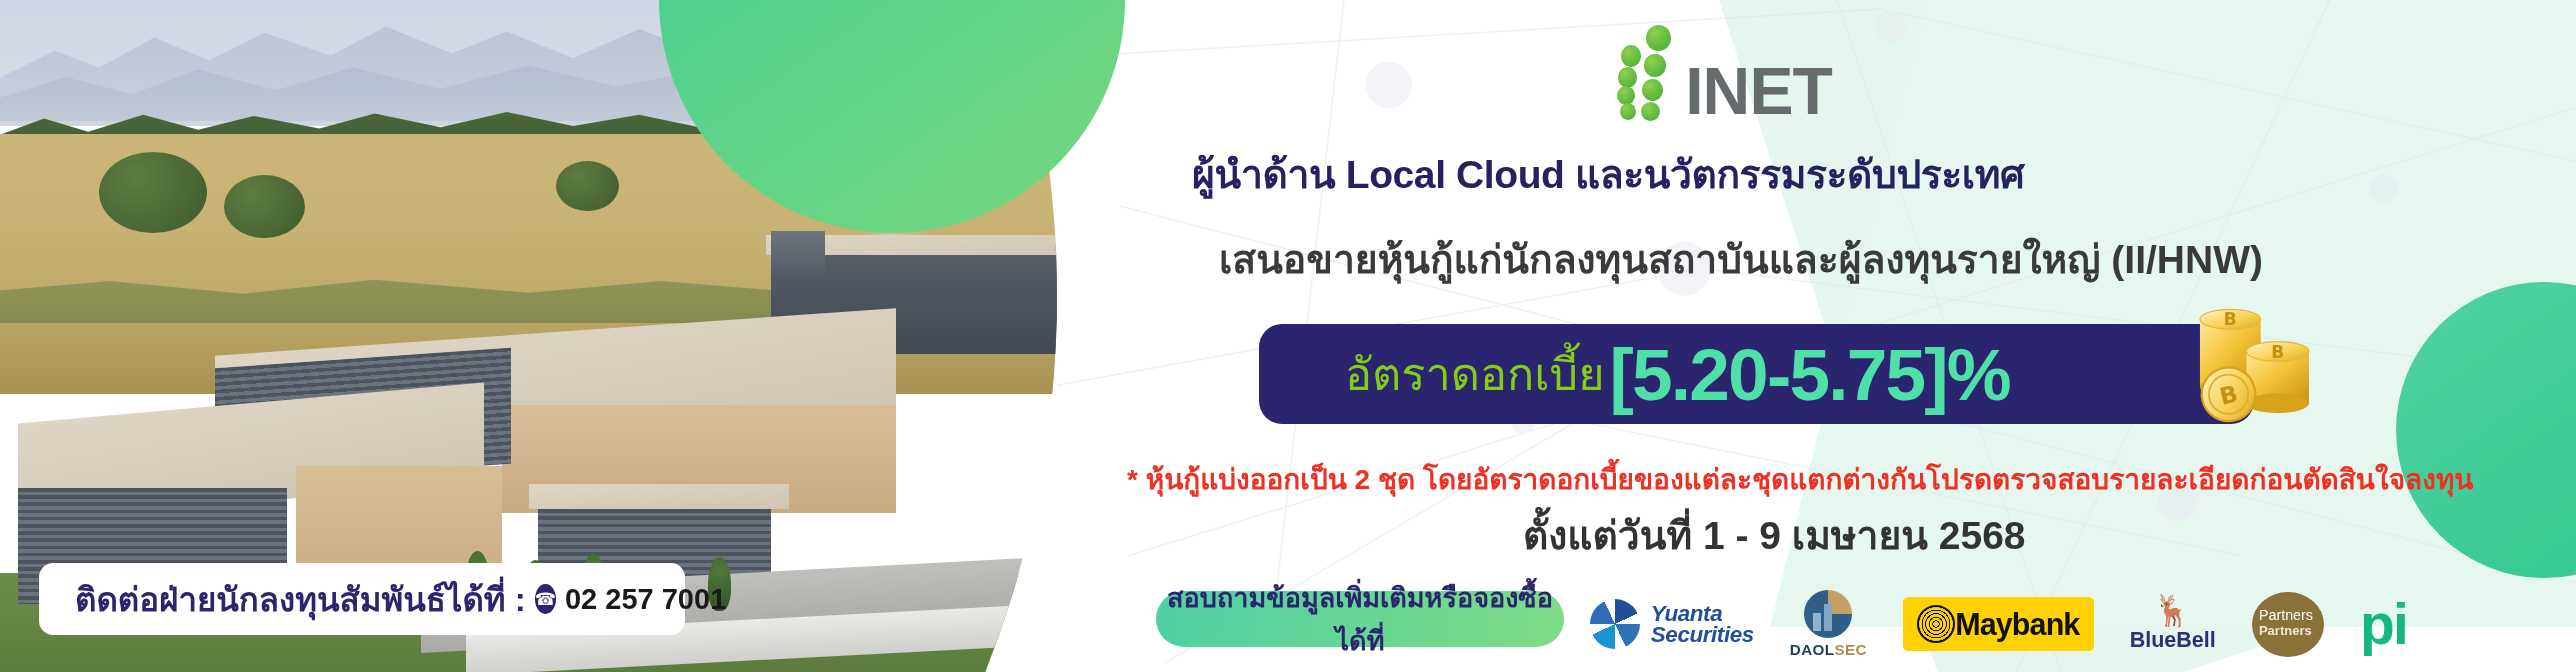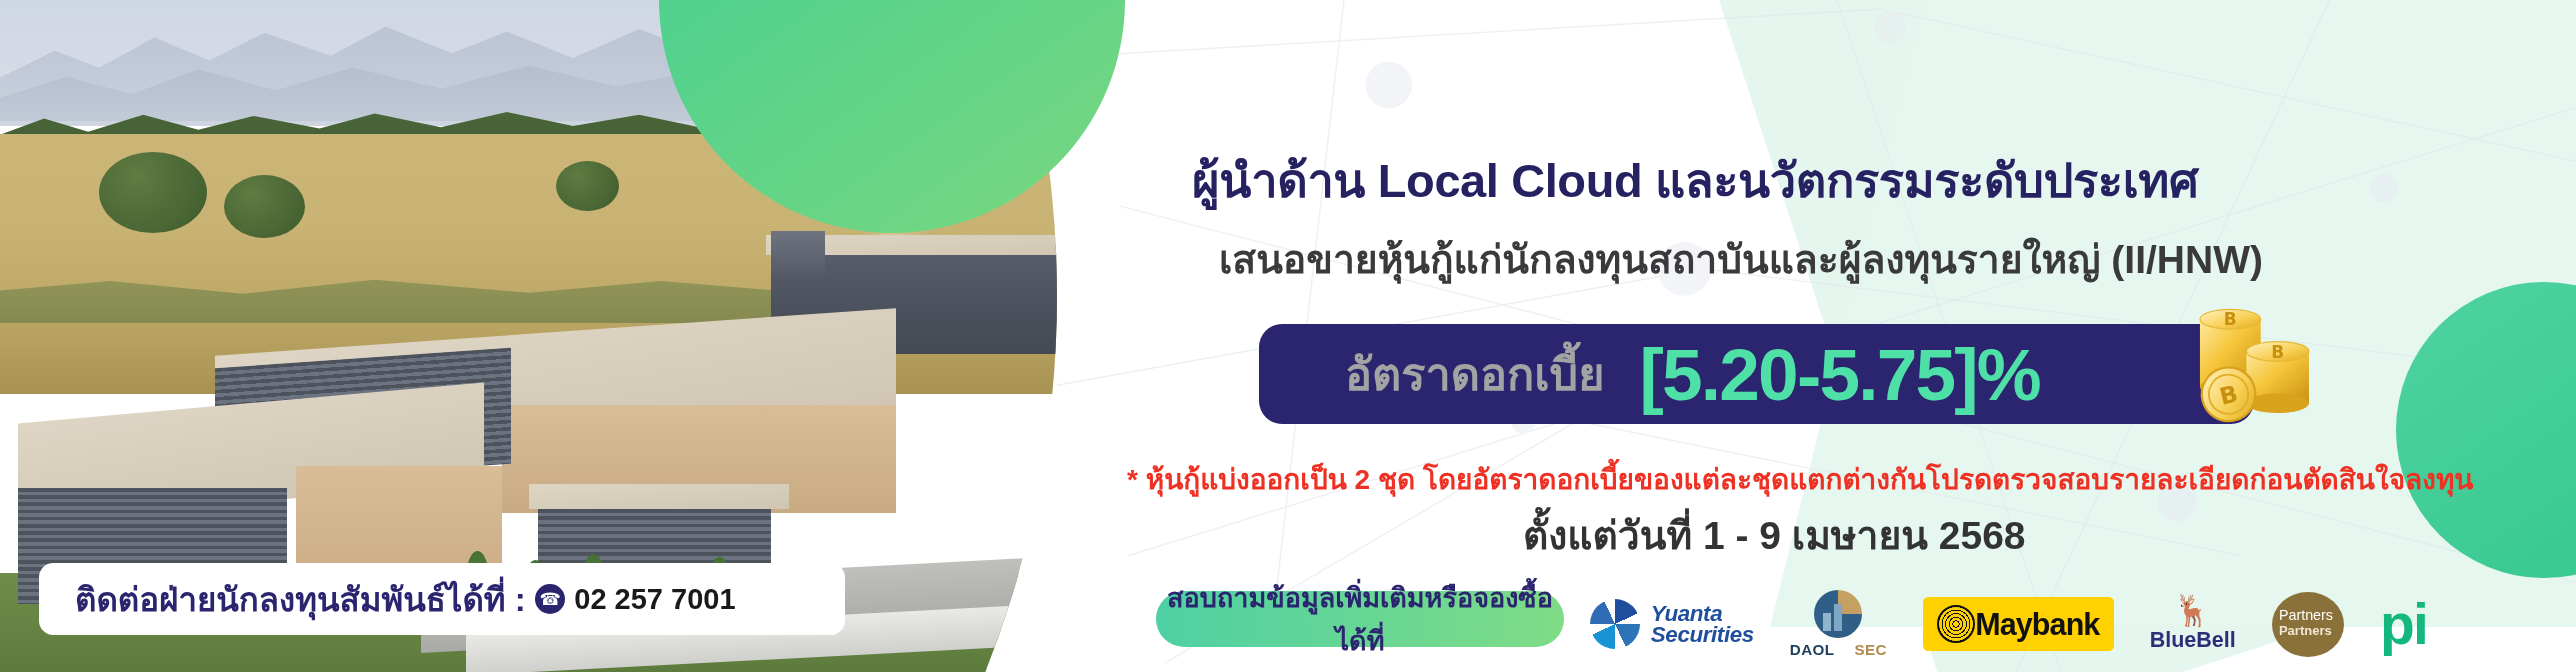--- a/index.html
+++ b/index.html
@@ -116,39 +116,39 @@
   .logo-dots{position:relative;width:70px;height:100px;}
   .logo-dots i{position:absolute;border-radius:50%;
     background:radial-gradient(circle at 35% 30%,#8fd14f,#3faa33);display:block;}
   .logo-word{
     font-weight:bold;font-size:66px;letter-spacing:-0.9px;color:#666b6e;
     line-height:.86;font-family:"Liberation Sans",sans-serif;
   }
 
   .headline{
     position:absolute;left:1192px;top:143px;width:1326px;
-    font-size:47px;font-weight:bold;color:#262262;
+    font-size:39px;font-weight:bold;color:#262262;
     letter-spacing:-0.4px;white-space:nowrap;
   }
   .subheadline{
     position:absolute;left:1219px;top:228px;width:1272px;
     font-size:39px;font-weight:bold;color:#3a3a3c;
     white-space:nowrap;
   }
 
   .rate-box{
     position:absolute;left:1259px;top:324px;
     width:995px;height:100px;
     background:#2b2570;border-radius:23px;
     display:flex;align-items:center;
     z-index:11;
   }
   .rate-label{
-    color:#a3a3a3;font-size:45px;font-weight:bold;
-    margin-left:86px;margin-right:35px;white-space:nowrap;
+    color:#84cc16;font-size:45px;font-weight:normal;
+    margin-left:86px;margin-right:5px;white-space:nowrap;
   }
   .rate-value{
     color:#4fe0a8;font-size:73px;font-weight:bold;
     letter-spacing:-1.8px;white-space:nowrap;line-height:1;
   }
   .coins{
     position:absolute;left:2182px;top:296px;
     width:161px;height:134px;z-index:12;
   }
 
@@ -185,21 +185,21 @@
     font-size:22.4px;line-height:.95;letter-spacing:-0.4px;}
 
   
   .daol{flex-direction:column;gap:3.6px;}
   .daol-mark{width:48px;height:48px;border-radius:50%;
     background:conic-gradient(from 0deg,#c6a063 0 25%,#2f5e86 25% 100%);
     position:relative;}
   .daol-mark::after{content:"";position:absolute;left:9px;bottom:6.3px;width:8px;height:18px;background:#8fb4cd;}
   .daol-mark::before{content:"";position:absolute;left:20px;bottom:6.3px;width:8px;height:27px;background:#7fa8c4;}
   .daol-text{font-size:15.2px;font-weight:bold;color:#1f3f5c;letter-spacing:0.4px;}
-  .daol-text em{font-style:normal;color:#b08a4d;margin-left:20px;}
+  .daol-text em{font-style:normal;color:#b08a4d;}
 
   
   .maybank{background:#ffd100;border-radius:5.4px;padding:8px 14.3px;}
   .mb-mark{width:34px;height:34px;border-radius:50%;border:2.7px solid #111;
     background:repeating-radial-gradient(circle at 50% 50%,#ffd100 0 2.7px,#111 2.7px 3.6px);}
   .mb-text{font-size:30.5px;font-weight:bold;color:#111;letter-spacing:-0.9px;}
 
   
   .bluebell{flex-direction:column;gap:1.8px;}
   .bb-mark{font-size:30.5px;color:#2b2f7a;line-height:1;}
@@ -209,21 +209,21 @@
   .merchant{width:65px;height:65px;border-radius:50%;background:#8a7039;
     flex-direction:column;align-items:flex-start;justify-content:center;padding-left:7.2px;}
   .mp-1{color:#fff;font-size:14.3px;line-height:1;}
   .mp-2{color:#f1e7d5;font-size:13px;font-weight:bold;line-height:1.3;}
 
   
   .pilogo{font-size:57px;font-weight:bold;color:#14b87f;line-height:.75;letter-spacing:-1.8px;}
 
   .contact-box{
     position:absolute;left:39px;top:563px;
-    width:806px;height:72px;
+    width:646px;height:72px;
     background:#ffffff;border-radius:14.3px;
     display:flex;align-items:center;
     z-index:13;
   }
   .contact-text{
     margin-left:36px;font-size:33px;font-weight:bold;color:#2b2570;white-space:nowrap;
   }
   .phone-ic{
     display:inline-flex;align-items:center;justify-content:center;
     width:30.5px;height:30.5px;border-radius:50%;background:#2b2570;color:#fff;
@@ -302,20 +302,33 @@
         <div class="palm" style="left:708px;top:557px;"></div>
       </div>
     </div>
   </div>
 
   <div class="circle-top"></div>
   <div class="circle-right"></div>
 
   <div class="content">
 
+    <div class="logo">
+      <span class="logo-dots">
+        <i style="left:12.5px;top:25px;width:20px;height:21.5px;"></i>
+        <i style="left:10px;top:47px;width:19px;height:20.6px;"></i>
+        <i style="left:9px;top:66px;width:18px;height:19px;"></i>
+        <i style="left:11.6px;top:83px;width:16px;height:17px;"></i>
+        <i style="left:38px;top:5.4px;width:25px;height:26px;"></i>
+        <i style="left:36px;top:34px;width:22.4px;height:23px;"></i>
+        <i style="left:34px;top:59px;width:20.6px;height:21.5px;"></i>
+        <i style="left:33px;top:82px;width:19px;height:19px;"></i>
+      </span>
+      <span class="logo-word">INET</span>
+    </div>
 
     <div class="headline">ผู้นำด้าน Local Cloud และนวัตกรรมระดับประเทศ</div>
     <div class="subheadline">เสนอขายหุ้นกู้แก่นักลงทุนสถาบันและผู้ลงทุนรายใหญ่ (II/HNW)</div>
 
     <div class="rate-box">
       <span class="rate-label">อัตราดอกเบี้ย</span>
       <span class="rate-value">[5.20-5.75]%</span>
     </div>
 
     <svg class="coins" viewBox="0 0 180 150">

